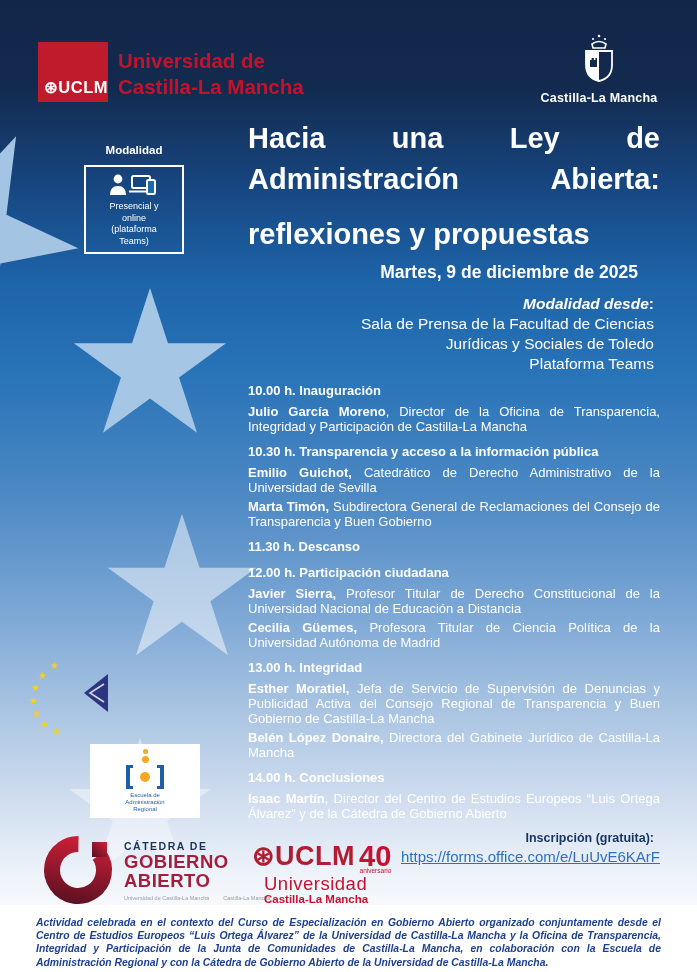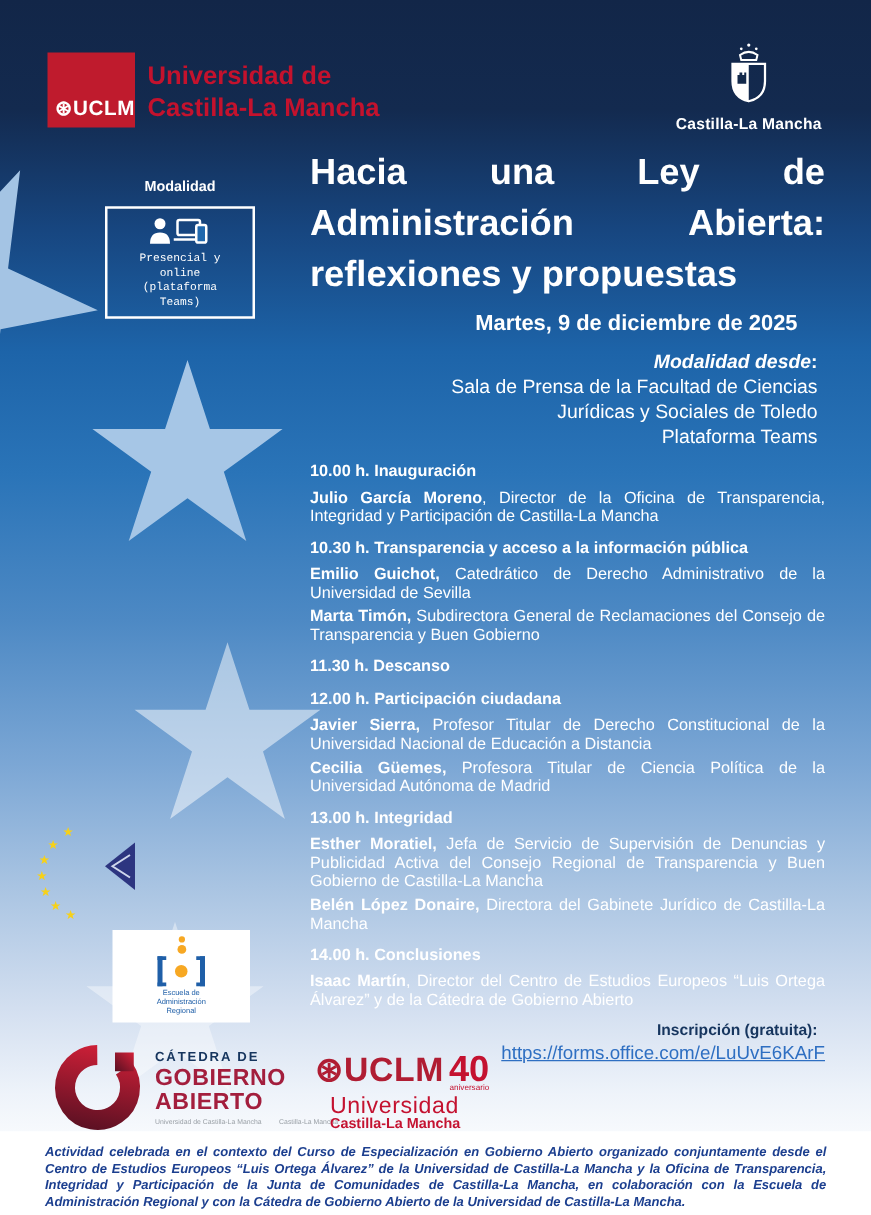--- a/index.html
+++ b/index.html
@@ -14,29 +14,29 @@
 
   
   .uclm-top{position:absolute; left:38px; top:42px; display:flex; align-items:flex-end; gap:10px;}
   .uclm-square{width:70px; height:60px; background:#bf1b2d; display:flex; align-items:flex-end; padding:0 4px 5px 6px; box-sizing:border-box;}
   .uclm-square .mark{color:#fff; font-weight:bold; font-size:16.5px; letter-spacing:.5px; white-space:nowrap;}
   .uclm-name{color:#c4122d; font-weight:bold; font-size:20.5px; line-height:26px; padding-bottom:2px;}
   .jccm{position:absolute; right:18px; top:34px; width:160px; text-align:center; color:#fff;}
   .jccm-label{font-size:12.5px; font-weight:bold; margin-top:3px; letter-spacing:.2px;}
 
   
-  .modalidad{position:absolute; left:84px; top:144px; width:120px; text-align:center; color:#fff;}
+  .modalidad{position:absolute; left:84px; top:144px; width:100px; text-align:center; color:#fff;}
   .modalidad .m-label{font-weight:bold; font-size:11.5px; margin-bottom:9px;}
-  .modalidad .m-box{border:2px solid #fff; padding:6px 17px 5px;font-family:Liberation Mono, monospace; }
+  .modalidad .m-box{border:2px solid #fff; padding:6px 17px 5px; }
   .modalidad .m-line{font-size:9px; line-height:11.5px;}
 
   
   .col{position:absolute; left:248px; top:118px; width:412px; color:#fff;}
   .title-line{display:flex; justify-content:space-between; font-size:29px; font-weight:bold; line-height:41px; white-space:nowrap;}
-  .title-line3{font-size:29px; font-weight:bold; line-height:41px;}
+  .title-line3{font-size:29px; font-weight:bold; line-height:41px;margin-top:14px;}
   .date{font-size:17.5px; font-weight:bold; text-align:right; padding-right:22px; margin-top:7px;}
   .venue{margin-top:11px; text-align:right; font-size:15.5px; line-height:20px; padding-right:6px;}
   .venue .v-mode{font-weight:bold; font-style:italic;}
   .venue .v-colon{font-weight:bold;}
 
   .program{margin-top:9px;}
   .session{margin-bottom:10px;}
   .s-title{font-size:13px; font-weight:bold; margin-bottom:5px; line-height:16px;}
   .speaker{font-size:13px; line-height:15px; text-align:justify; margin-bottom:4px;}
   .speaker .s-name{font-weight:bold;}

